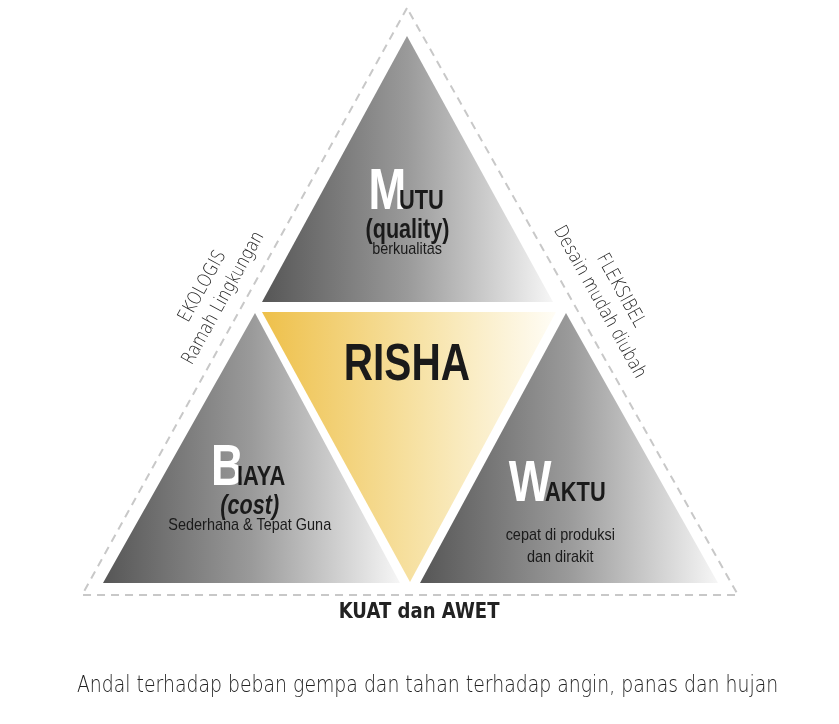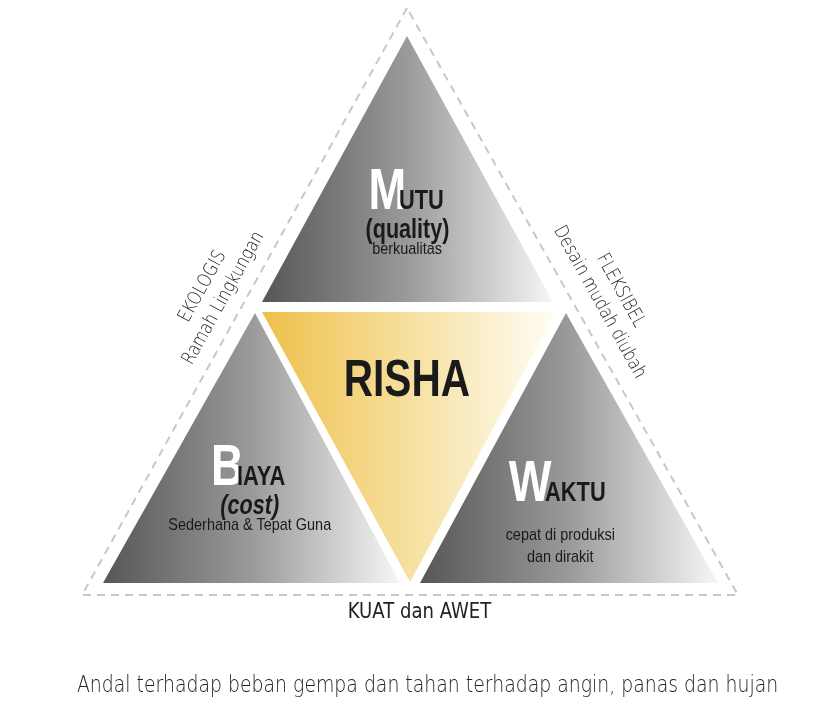--- a/index.html
+++ b/index.html
@@ -124,21 +124,21 @@
     <span class="rest-caps" style="margin-bottom:4px;">UTU</span>
   </div>
   <div style="margin-top:-4px;">
     <span class="sub-bold">(quality)</span>
   </div>
   <div style="margin-top:-6px;">
     <span class="small">berkualitas</span>
   </div>
 </div>
 
-<div class="label" style="left:300px; top:352px; width:214px;">
+<div class="label" style="left:300px; top:336px; width:214px;">
   <div>
     <span style="display:inline-block; font-weight:bold; font-size:52px; line-height:1; transform:scaleX(0.78); color:#1a1a1a;">RISHA</span>
   </div>
 </div>
 
 <div class="label" style="left:140px; top:436px; width:220px;">
   <div class="heading">
     <span class="big-initial">B</span>
     <span class="rest-caps" style="margin-bottom:4px;">IAYA</span>
   </div>
@@ -164,18 +164,18 @@
 <div class="side-text" style="left:112px; top:268px; width:200px; transform:rotate(-61deg);">
   <span class="l1">EKOLOGIS</span>
   <span class="l2">Ramah Lingkungan</span>
 </div>
 
 <div class="side-text" style="left:506px; top:272px; width:210px; transform:rotate(61deg);">
   <span class="l1">FLEKSIBEL</span>
   <span class="l2">Desain mudah diubah</span>
 </div>
 
-<div class="bottom-text" style="top:598px; font-size:22px; font-family:'DejaVu Sans', sans-serif; font-weight:400;">
+<div class="bottom-text" style="top:598px; font-size:22px; font-family:'DejaVu Sans', sans-serif; font-weight:700;">
   <span>KUAT dan AWET</span>
 </div>
 <div class="bottom-text" style="top:632px; font-size:23px; font-family:'DejaVu Sans', sans-serif; font-weight:300;margin-top:39px;">
   <span>Andal terhadap beban gempa dan tahan terhadap angin, panas dan hujan</span>
 </div>
 
 </body></html>

